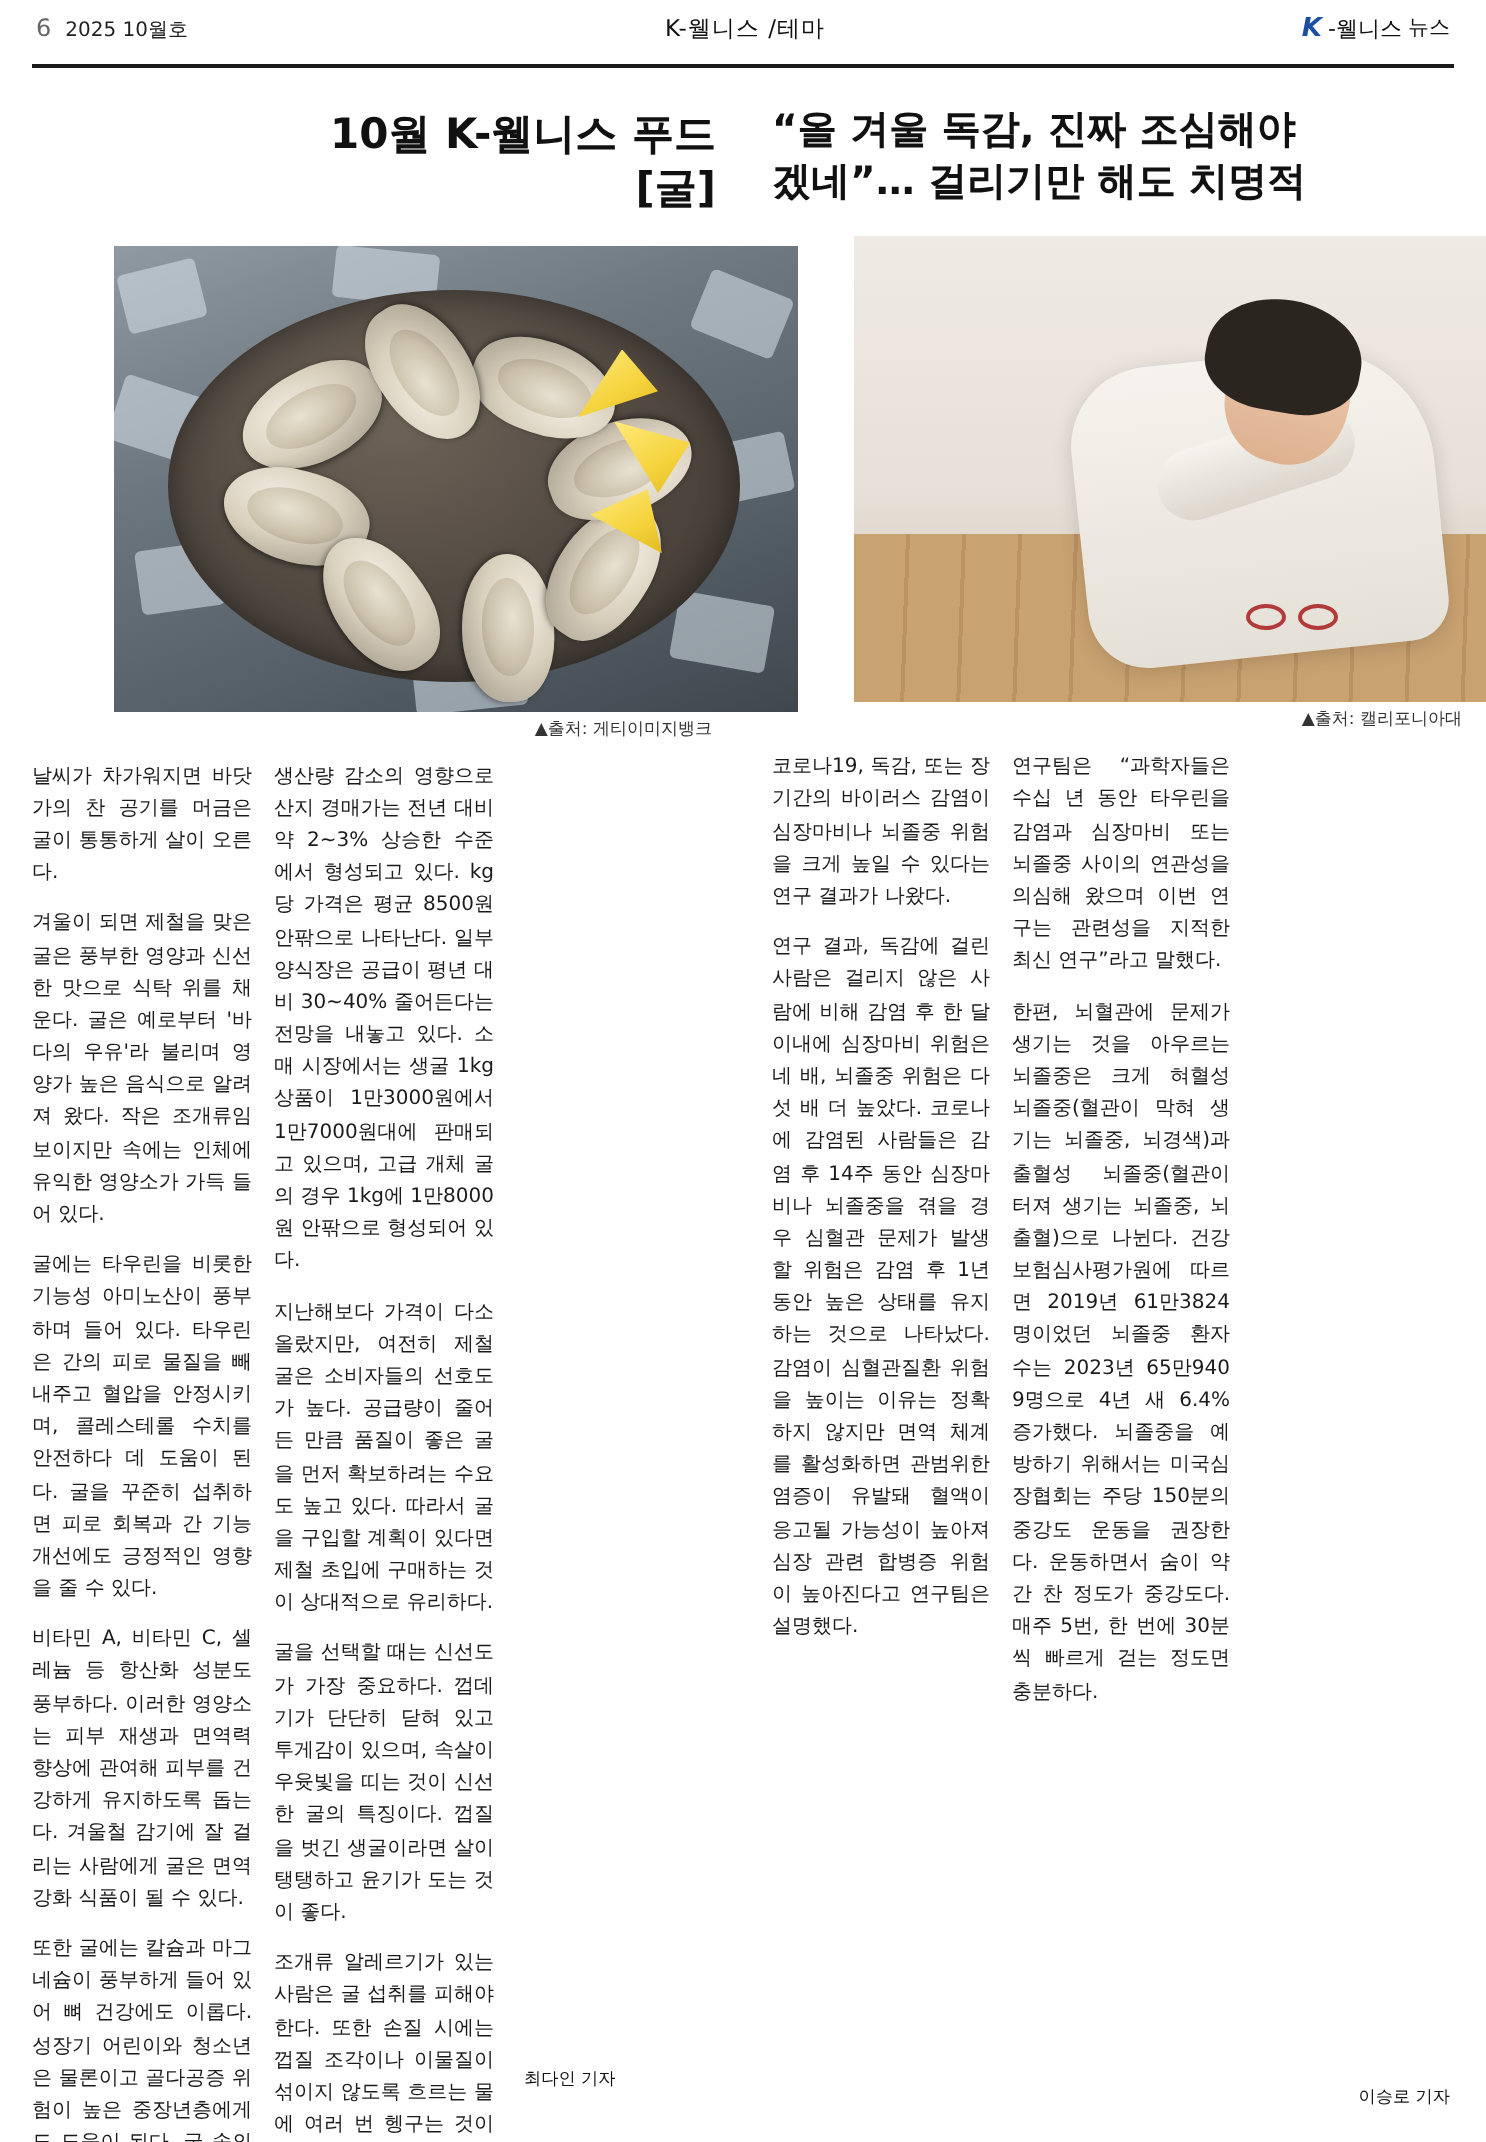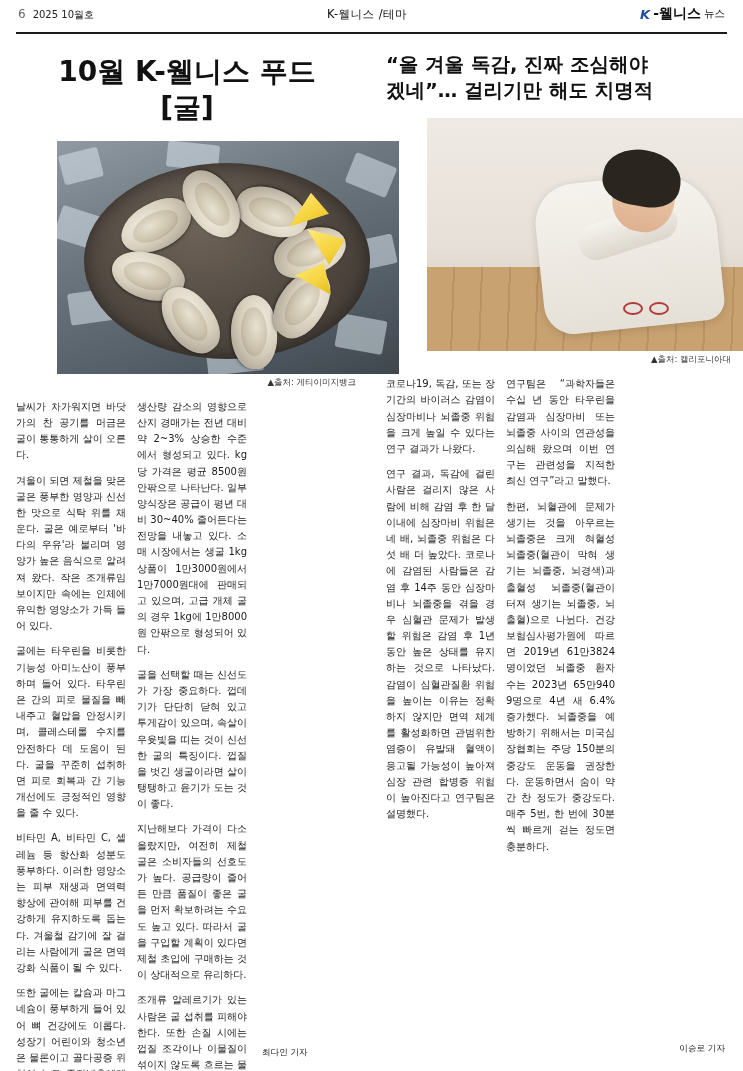--- a/index.html
+++ b/index.html
@@ -54,23 +54,23 @@
     gap: 3px;
     font-size: 11px;
   }
   .kw-logo {
     color: #1c4fa1;
     font-weight: bold;
     font-size: 13px;
     font-style: italic;
   }
   .kw-logo-sub {
-    font-size: 14px;
-    color: #111;
-    font-weight: bold;
+    font-size: 11px;
+    color: #111;
+    font-weight: normal;
   }
   .kw-news {
     font-size: 10.5px;
     color: #111;
   }
 
   
   .articles {
     display: flex;
     gap: 14px;
@@ -86,22 +86,23 @@
     margin: 8px 0 0 0;
   }
 
   .headline {
     text-align: center;
     font-weight: bold;
     color: #111;
     line-height: 1.3;
   }
   .headline-1 {
-    font-size: 28px;
+    font-size: 21px;
     padding: 8px 0 4px;
+    text-align: right;
   }
   .headline-1 .l2 { display: block; }
   .headline-2 {
     font-size: 19.5px;
     text-align: left;
     padding: 6px 0 4px;
     line-height: 1.34;
   }
 
   .photo {
@@ -240,21 +241,21 @@
   }
   .right-byline {
     position: absolute;
     right: 18px;
     bottom: 16px;
     font-size: 8.6px;
   }
   .left-byline-abs {
     position: absolute;
     left: 262px;
-    bottom: 12px;
+    bottom: 25px;
     font-size: 8.6px;
   }
 </style>
 </head>
 <body>
 
 <div class="page">
 
   <div class="masthead">
     <div class="mast-left">
@@ -308,22 +309,22 @@
         <div class="col">
           <p>날씨가 차가워지면 바닷가의 찬 공기를 머금은 굴이 통통하게 살이 오른다.</p>
           <p>겨울이 되면 제철을 맞은 굴은 풍부한 영양과 신선한 맛으로 식탁 위를 채운다. 굴은 예로부터 '바다의 우유'라 불리며 영양가 높은 음식으로 알려져 왔다. 작은 조개류임 보이지만 속에는 인체에 유익한 영양소가 가득 들어 있다.</p>
           <p>굴에는 타우린을 비롯한 기능성 아미노산이 풍부하며 들어 있다. 타우린은 간의 피로 물질을 빼내주고 혈압을 안정시키며, 콜레스테롤 수치를 안전하다 데 도움이 된다. 굴을 꾸준히 섭취하면 피로 회복과 간 기능 개선에도 긍정적인 영향을 줄 수 있다.</p>
           <p>비타민 A, 비타민 C, 셀레늄 등 항산화 성분도 풍부하다. 이러한 영양소는 피부 재생과 면역력 향상에 관여해 피부를 건강하게 유지하도록 돕는다. 겨울철 감기에 잘 걸리는 사람에게 굴은 면역 강화 식품이 될 수 있다.</p>
           <p>또한 굴에는 칼슘과 마그네슘이 풍부하게 들어 있어 뼈 건강에도 이롭다. 성장기 어린이와 청소년은 물론이고 골다공증 위험이 높은 중장년층에게도 도움이 된다. 굴 속의 미네랄 성분이 뼈의 밀도를 높이고 손상을 예방하는 데 작용한다.</p>
           <p>열량이 낮으면서도 단백질과 미네랄이 풍부한 점도 장점이다. 굴 100g당 열량은 70kcal 남짓으로, 다이어트 중인 사람도 부담 없이 즐길 수 있다. 포만감이 높고 영양소가 균형 있게 들어 있어 식단 관리용 식품으로도 적합하다.</p>
         </div>
         <div class="col">
           <p>생산량 감소의 영향으로 산지 경매가는 전년 대비 약 2~3% 상승한 수준에서 형성되고 있다. kg당 가격은 평균 8500원 안팎으로 나타난다. 일부 양식장은 공급이 평년 대비 30~40% 줄어든다는 전망을 내놓고 있다. 소매 시장에서는 생굴 1kg 상품이 1만3000원에서 1만7000원대에 판매되고 있으며, 고급 개체 굴의 경우 1kg에 1만8000원 안팎으로 형성되어 있다.</p>
+          <p>지난해보다 가격이 다소 올랐지만, 여전히 제철 굴은 소비자들의 선호도가 높다. 공급량이 줄어든 만큼 품질이 좋은 굴을 먼저 확보하려는 수요도 높고 있다. 따라서 굴을 구입할 계획이 있다면 제철 초입에 구매하는 것이 상대적으로 유리하다.</p>
           <p>굴을 선택할 때는 신선도가 가장 중요하다. 껍데기가 단단히 닫혀 있고 투게감이 있으며, 속살이 우윳빛을 띠는 것이 신선한 굴의 특징이다. 껍질을 벗긴 생굴이라면 살이 탱탱하고 윤기가 도는 것이 좋다.</p>
-          <p>지난해보다 가격이 다소 올랐지만, 여전히 제철 굴은 소비자들의 선호도가 높다. 공급량이 줄어든 만큼 품질이 좋은 굴을 먼저 확보하려는 수요도 높고 있다. 따라서 굴을 구입할 계획이 있다면 제철 초입에 구매하는 것이 상대적으로 유리하다.</p>
           <p>조개류 알레르기가 있는 사람은 굴 섭취를 피해야 한다. 또한 손질 시에는 껍질 조각이나 이물질이 섞이지 않도록 흐르는 물에 여러 번 헹구는 것이 좋다. 냉장 상태에서도 신선도가 빠르게 떨어지므로, 구입 후 가능한 한 빨리 먹는 것이 바람직하다.</p>
         </div>
       </div>
     </div>
 
     <div class="divider-v"></div>
 
     <div class="article">
 
       <div class="headline headline-2">

